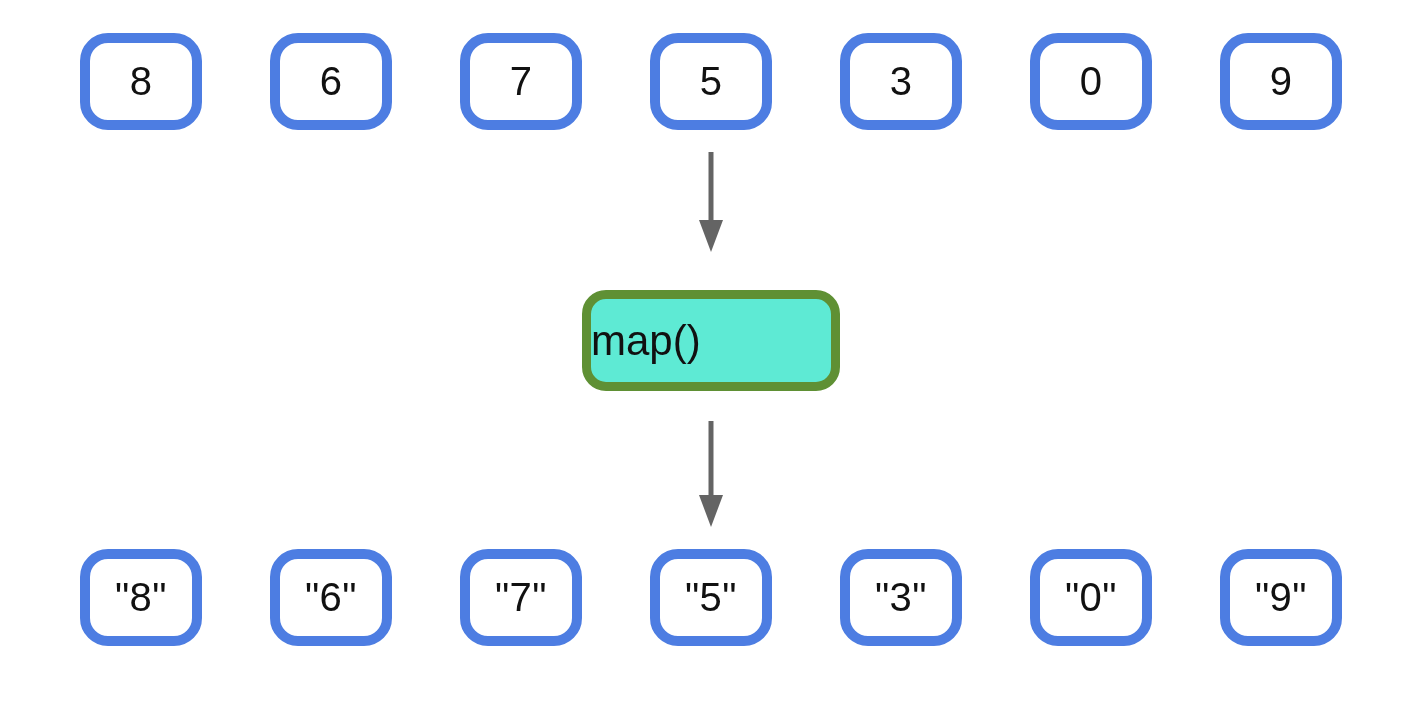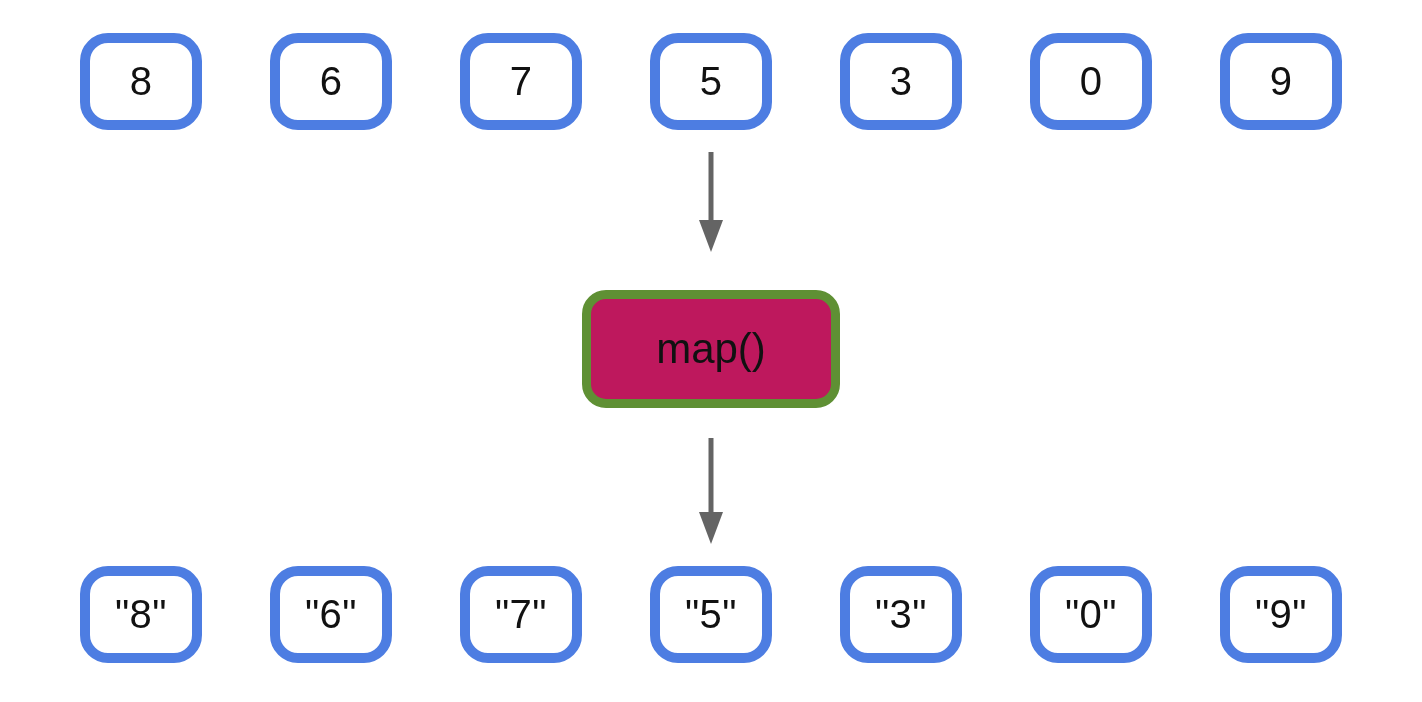--- a/index.html
+++ b/index.html
@@ -43,27 +43,27 @@
   }
   .arrow {
     display: block;
   }
   .arrow-1 { margin-top: 22px; }
   .arrow-2 { margin-top: 30px; }
   .map-box {
     box-sizing: border-box;
     margin-top: 38px;
     width: 258px;
-    height: 118px;
-    background: #be185d;
+    height: 101px;
+    background: #5eead4;
     border: 9px solid #5f9034;
     border-radius: 24px;
     display: flex;
     align-items: center;
-    justify-content: center;
+    justify-content: flex-start;
     font-size: 42px;
   }
   .output-row { margin-top: 22px; }
 </style>
 </head>
 <body>
 
 <div class="diagram">
 
   <div class="row input-row">

